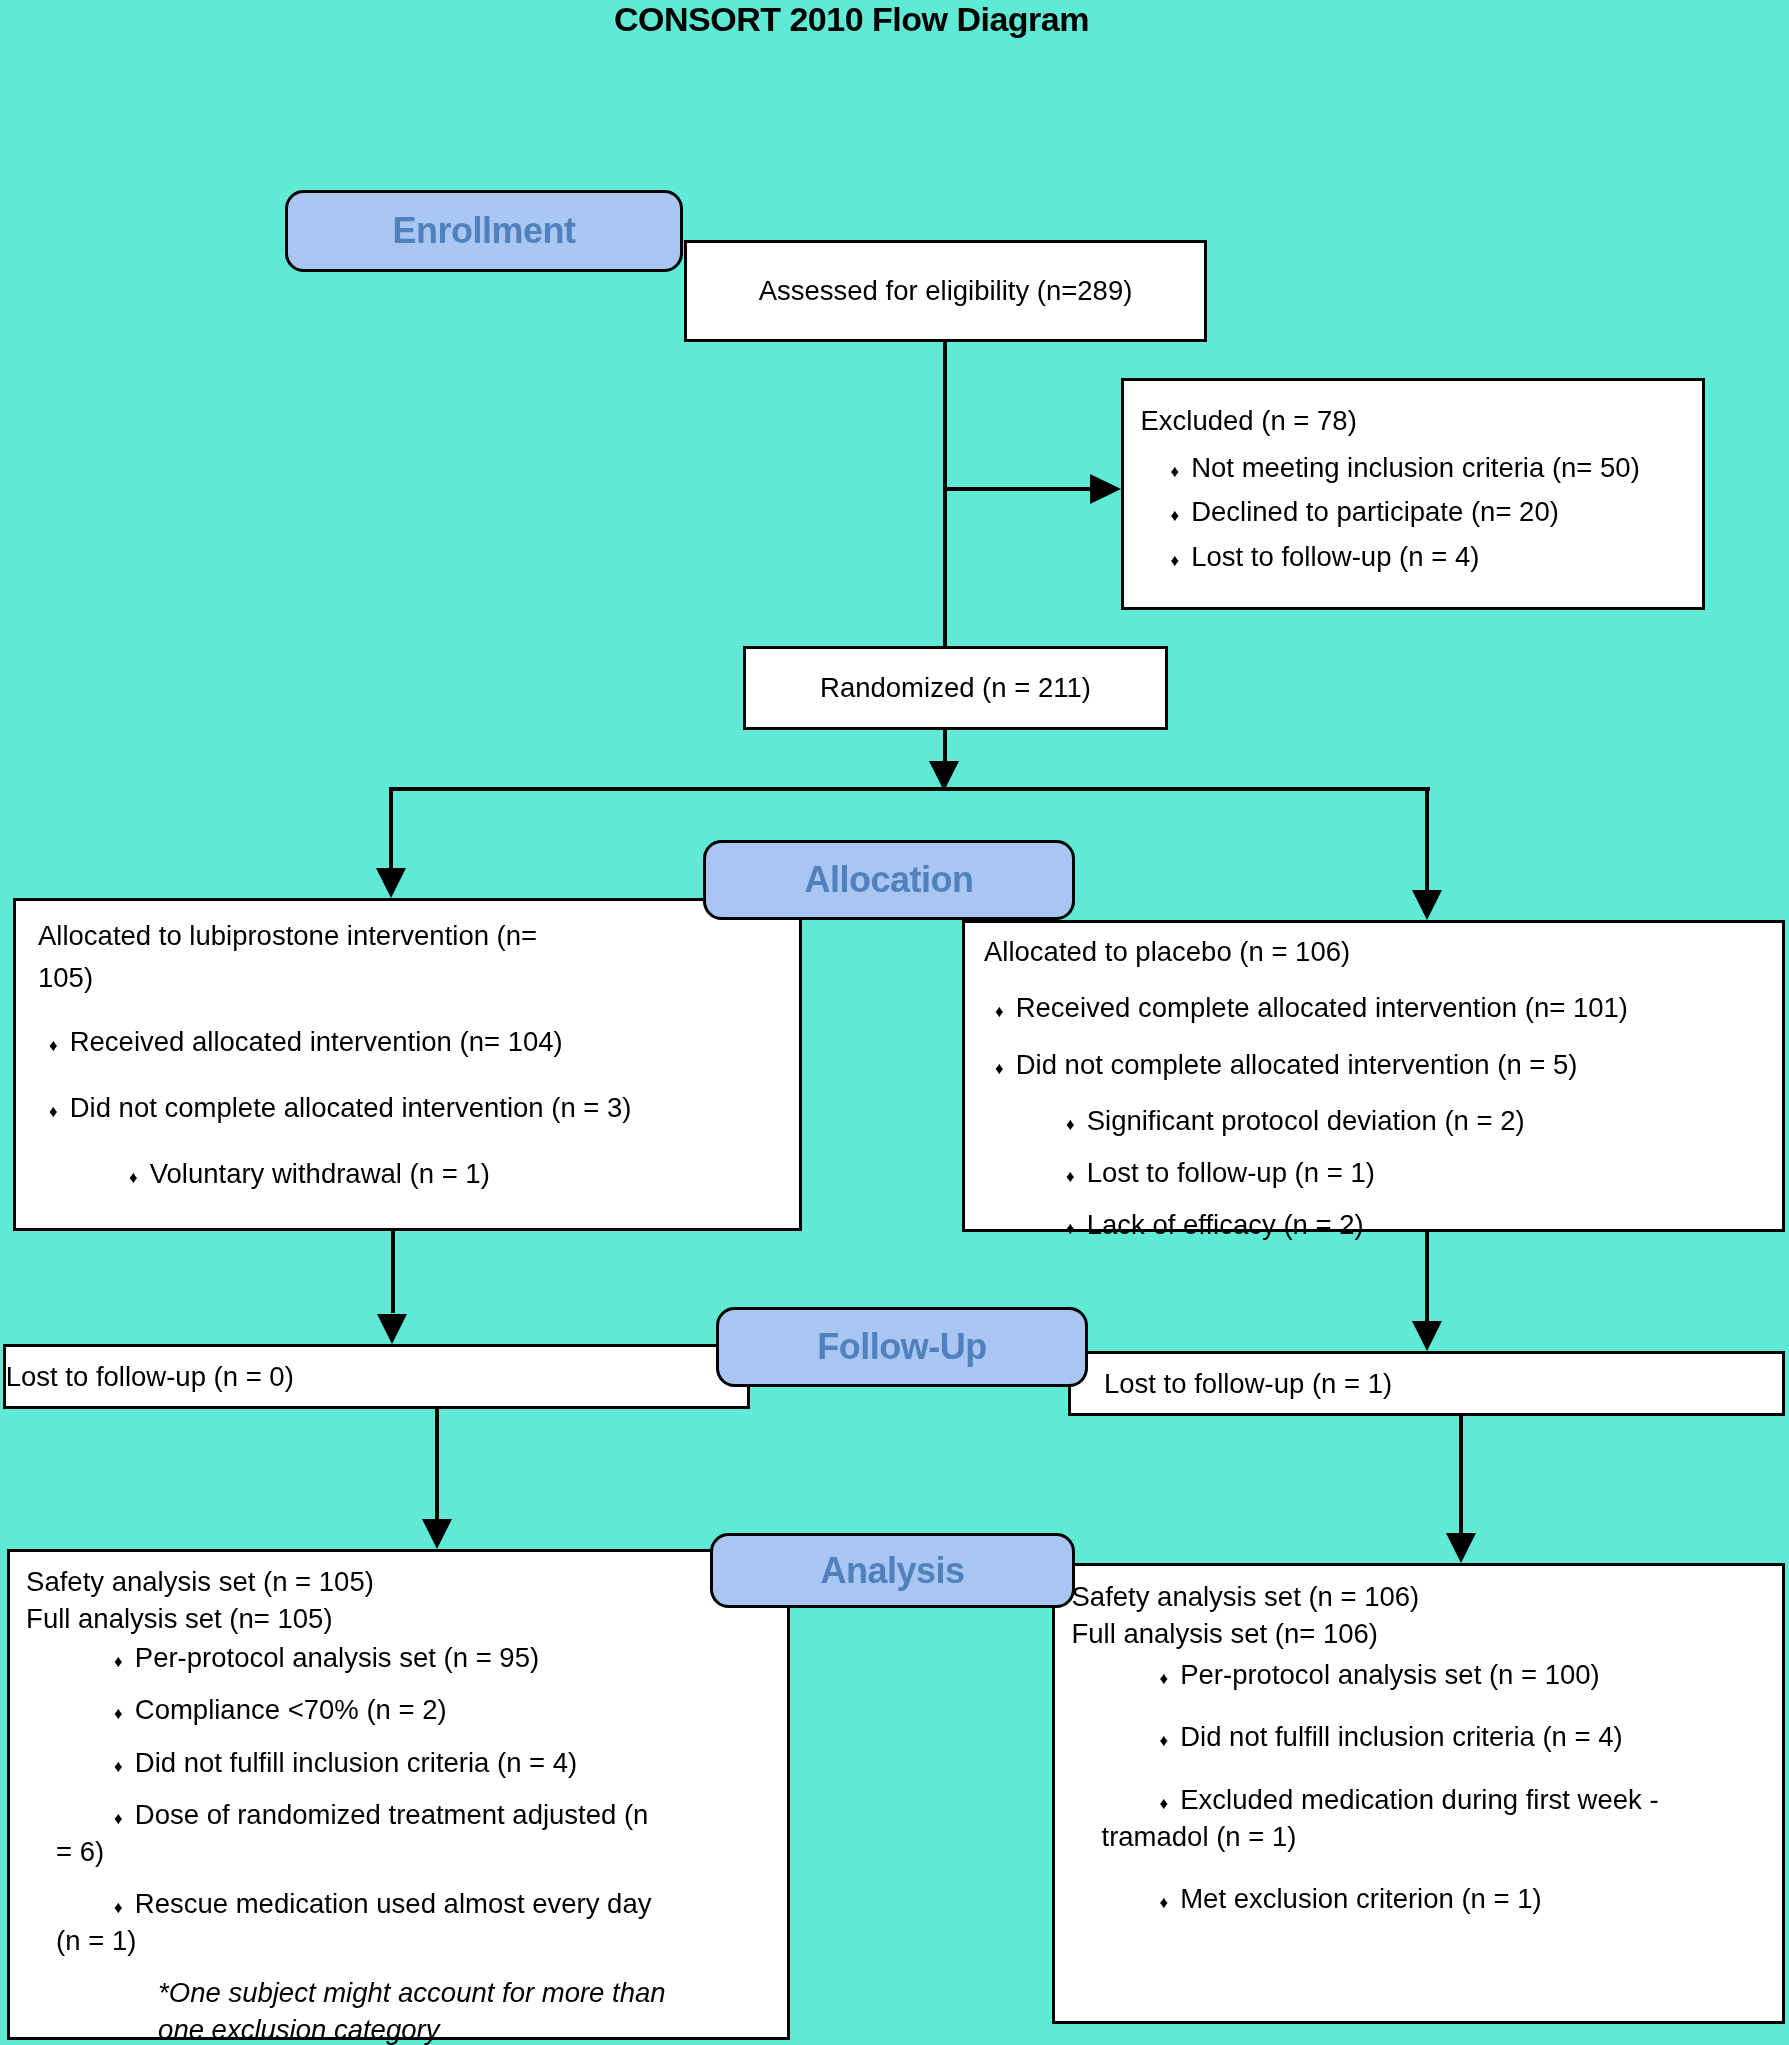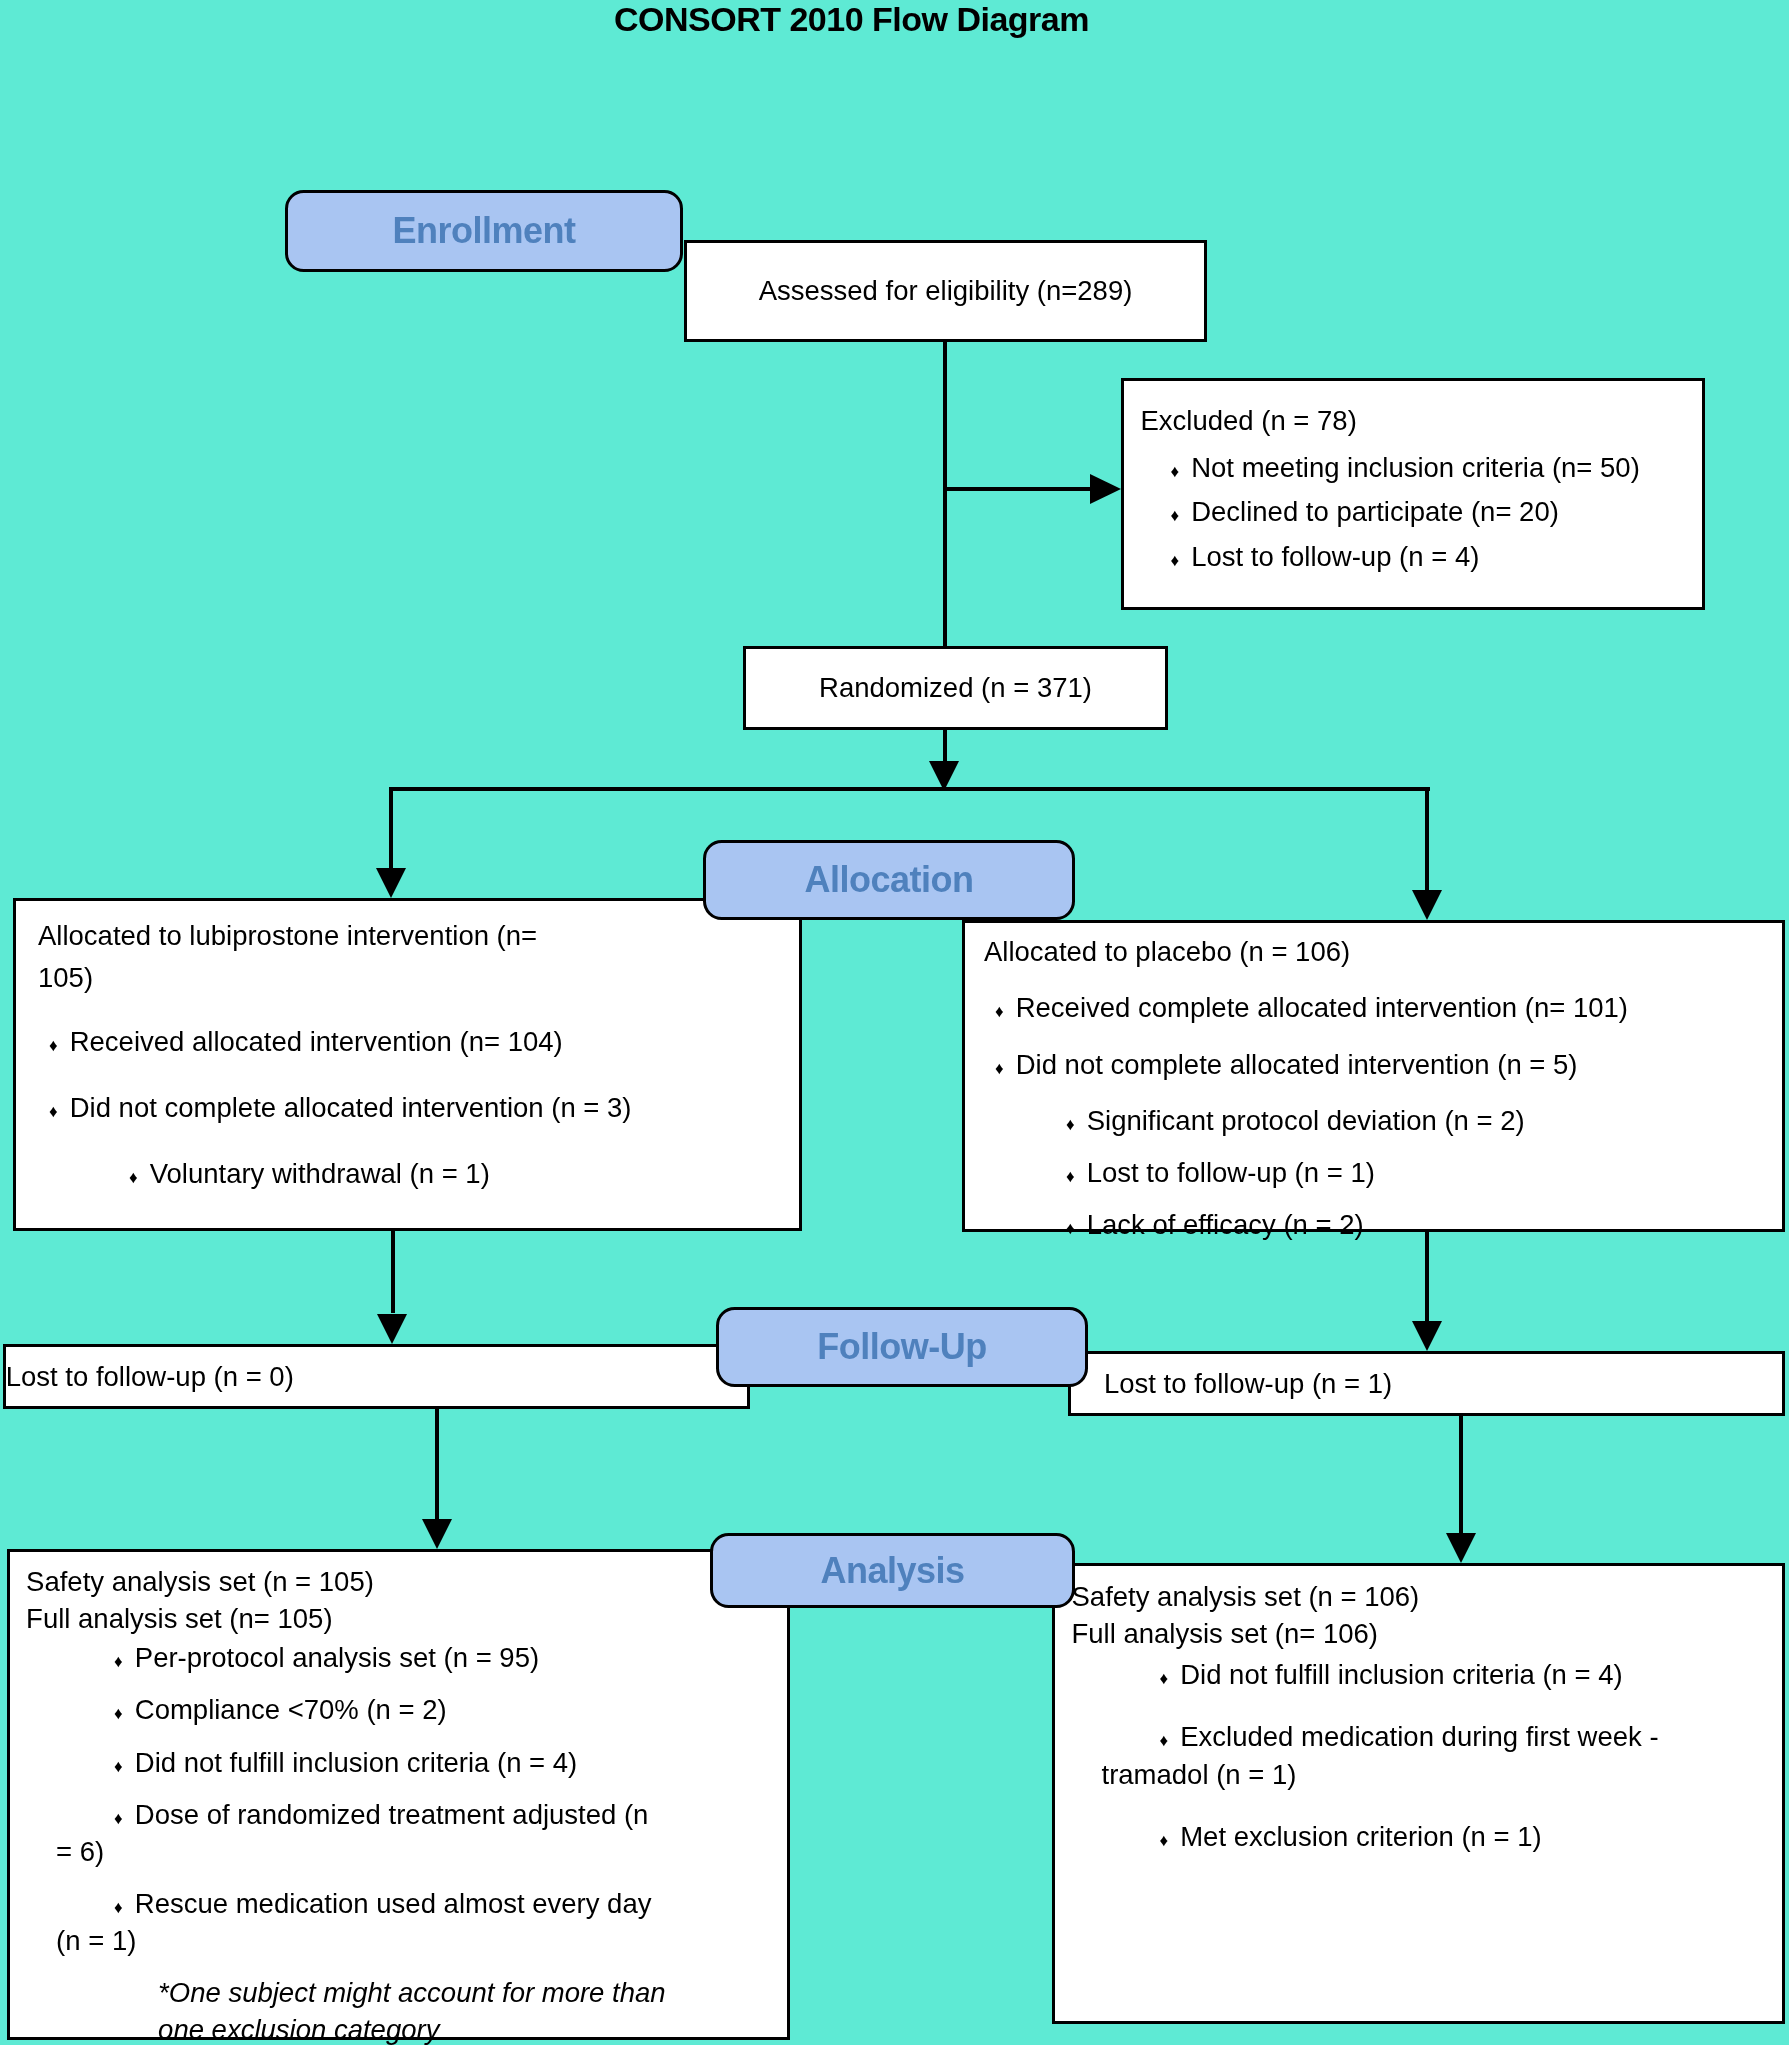--- a/index.html
+++ b/index.html
@@ -105,21 +105,21 @@
   </div>
 
   <div class="fbox" id="excluded" style="left:1121px;top:378px;width:584px;height:232px;">
     <div class="t">Excluded (n = 78)</div>
     <div class="li"><span class="dm">♦</span><span>Not meeting inclusion criteria (n= 50)</span></div>
     <div class="li"><span class="dm">♦</span><span>Declined to participate (n= 20)</span></div>
     <div class="li"><span class="dm">♦</span><span>Lost to follow-up (n = 4)</span></div>
   </div>
 
   <div class="fbox cbox" style="left:743px;top:646px;width:425px;height:84px;">
-    <span>Randomized (n = 371)</span>
+    <span>Randomized (n = 211)</span>
   </div>
 
   <div class="fbox" id="alloc-left" style="left:13px;top:898px;width:789px;height:333px;">
     <div class="t">Allocated to lubiprostone intervention (n= 105)</div>
     <div class="li"><span class="dm">♦</span><span>Received allocated intervention (n= 104)</span></div>
     <div class="li"><span class="dm">♦</span><span>Did not complete allocated intervention (n = 3)</span></div>
     <div class="li sub"><span class="dm">♦</span><span>Voluntary withdrawal (n = 1)</span></div>
   </div>
 
   <div class="fbox" id="alloc-right" style="left:962px;top:920px;width:823px;height:312px;">
@@ -149,19 +149,20 @@
     <div class="li"><span class="dm">♦</span><span>Dose of randomized treatment adjusted (n = 6)</span></div>
     <div class="li"><span class="dm">♦</span><span>Rescue medication used almost every day (n = 1)</span></div>
     <div class="note"><span class="note-inner">*One subject might account for more than one exclusion category</span></div>
   </div>
 
   <div class="fbox ana" id="ana-right" style="left:1052px;top:1563px;width:733px;height:461px;">
     <div class="top">
       <div>Safety analysis set (n = 106)</div>
       <div>Full analysis set (n= 106)</div>
     </div>
+    <div class="li"><span class="dm">♦</span><span>Per-protocol analysis set (n = 100)</span></div>
     <div class="li"><span class="dm">♦</span><span>Did not fulfill inclusion criteria (n = 4)</span></div>
     <div class="li"><span class="dm">♦</span><span>Excluded medication during first week - tramadol (n = 1)</span></div>
     <div class="li"><span class="dm">♦</span><span>Met exclusion criterion (n = 1)</span></div>
   </div>
 
 </div>
 
 
 </body></html>

